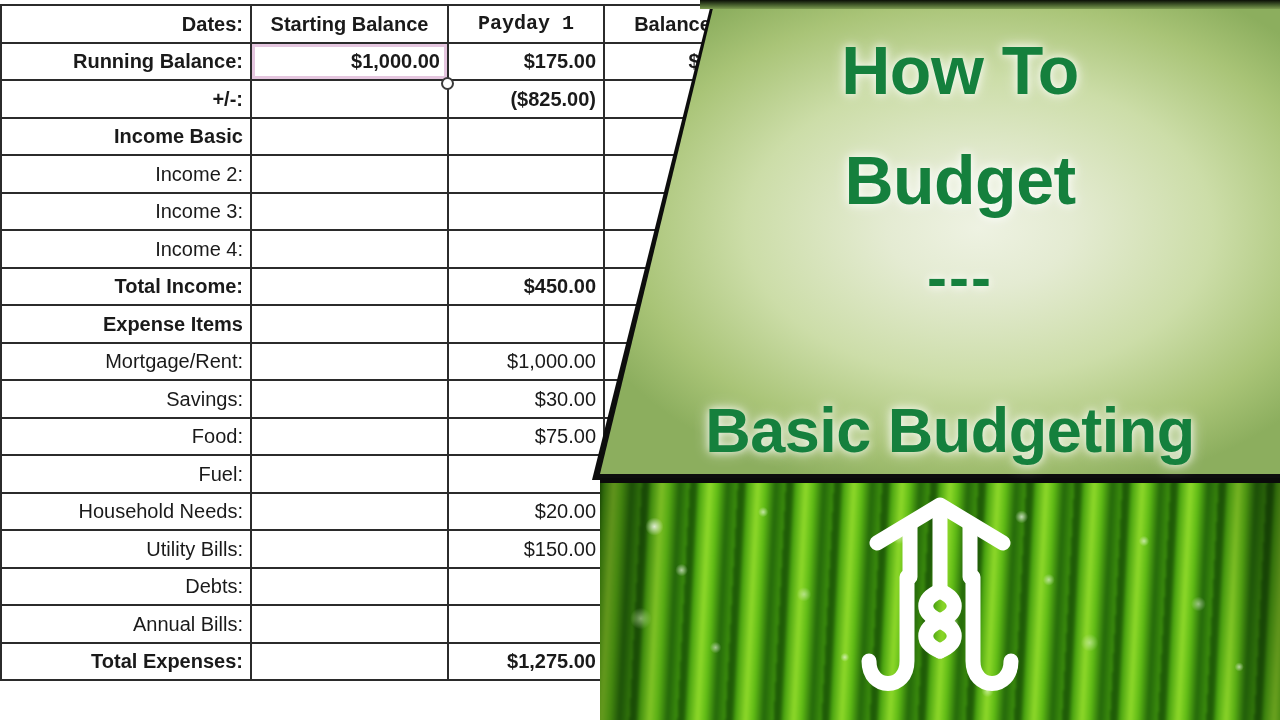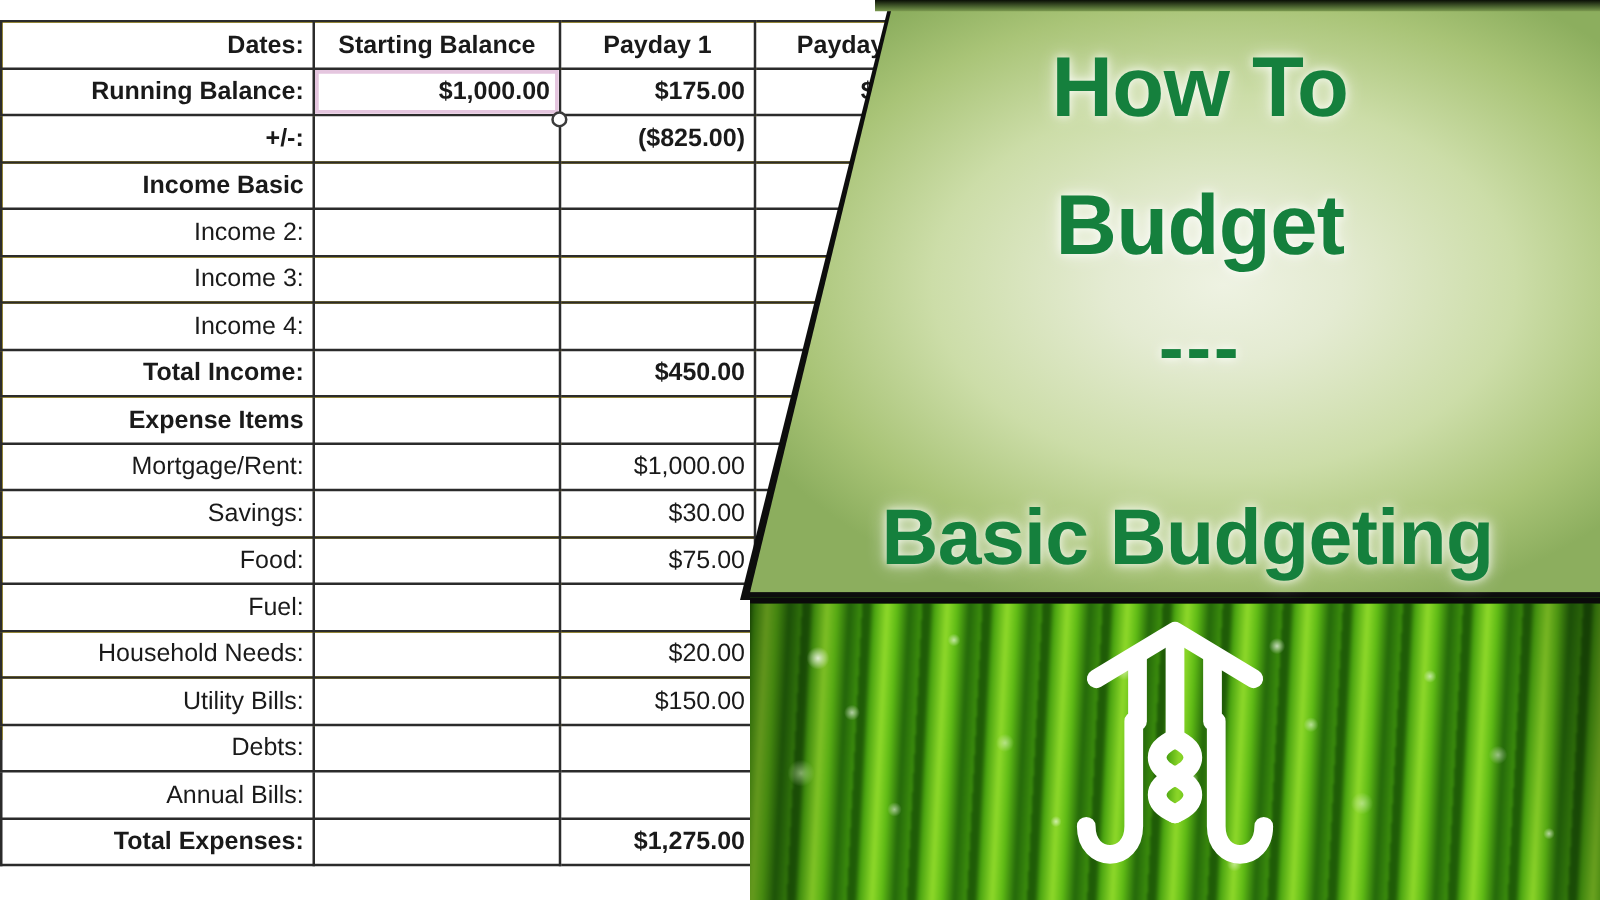--- a/index.html
+++ b/index.html
@@ -12,24 +12,24 @@
     width: 1280px;
     height: 720px;
     overflow: hidden;
     background: #ffffff;
     font-family: "Liberation Sans", sans-serif;
   }
 
   
   #sheet {
     position: absolute;
-    left: 0; top: 16px;
+    left: 0; top: 4px;
     width: 740px;
     height: 576px;
-    background: #fde047;
+    background: #7dd3fc;
   }
   table.grid {
     border-collapse: collapse;
     table-layout: fixed;
     width: 740px;
     border-spacing: 0;
   }
   table.grid tr { height: 37.5px; }
   table.grid td {
     border: 2px solid #2b2b2b;
@@ -216,22 +216,22 @@
       <colgroup>
         <col class="c-label">
           <col class="c-start">
           <col class="c-pd1">
           <col class="c-pd2">
       </colgroup>
       <tbody id="grid-body">
           <tr>
             <td class="label bold">Dates:</td>
             <td class="val bold" style="text-align: center;">Starting Balance</td>
-            <td class="val bold" style="text-align: center;">Payday 1</td>
-            <td class="val bold" style="text-align: center;">Payday</td>
+            <td class="val bold" style="text-align: center; font-family: Liberation Mono, monospace;">Payday 1</td>
+            <td class="val bold" style="text-align: center;">Balance</td>
           </tr>
           <tr>
             <td class="label bold">Running Balance:</td>
             <td class="val bold selected">$1,000.00</td>
             <td class="val bold">$175.00</td>
             <td class="val bold">$510</td>
           </tr>
           <tr>
             <td class="label bold">+/-:</td>
             <td class="val bold"></td>

